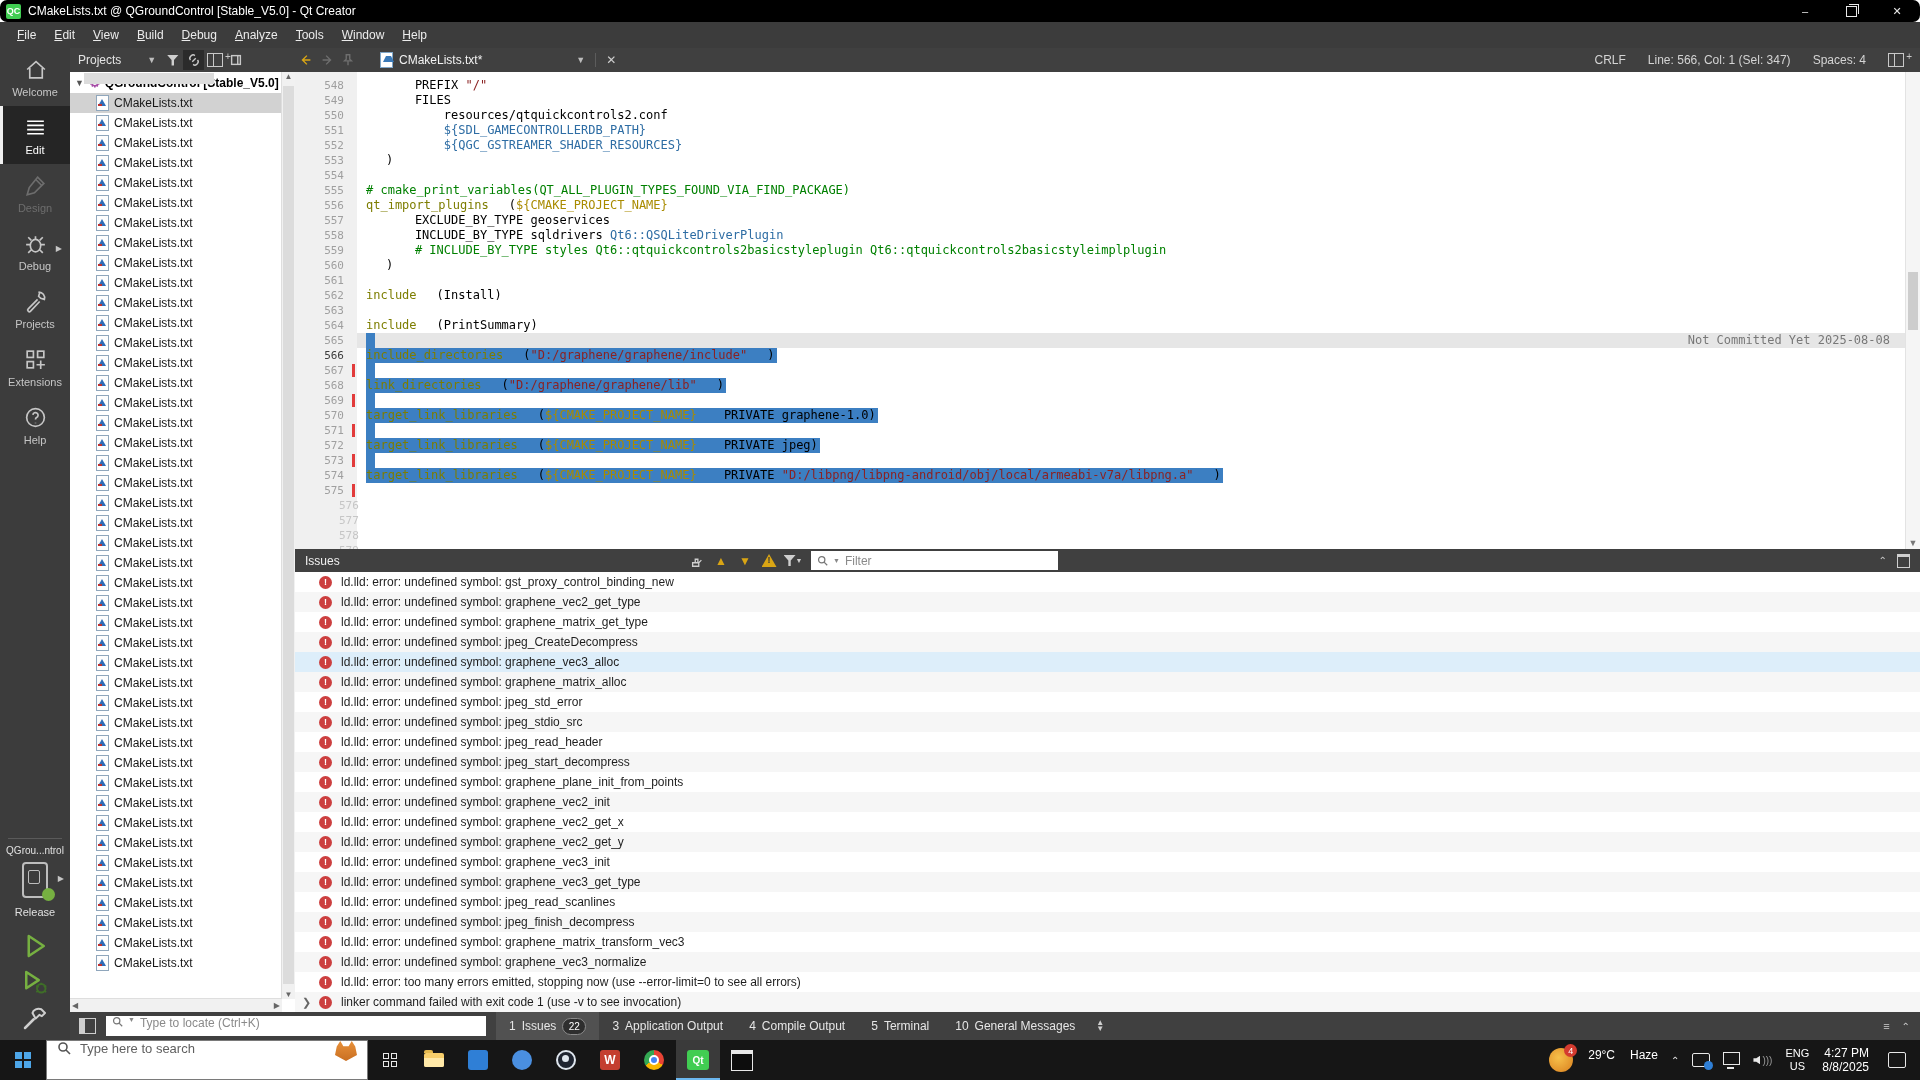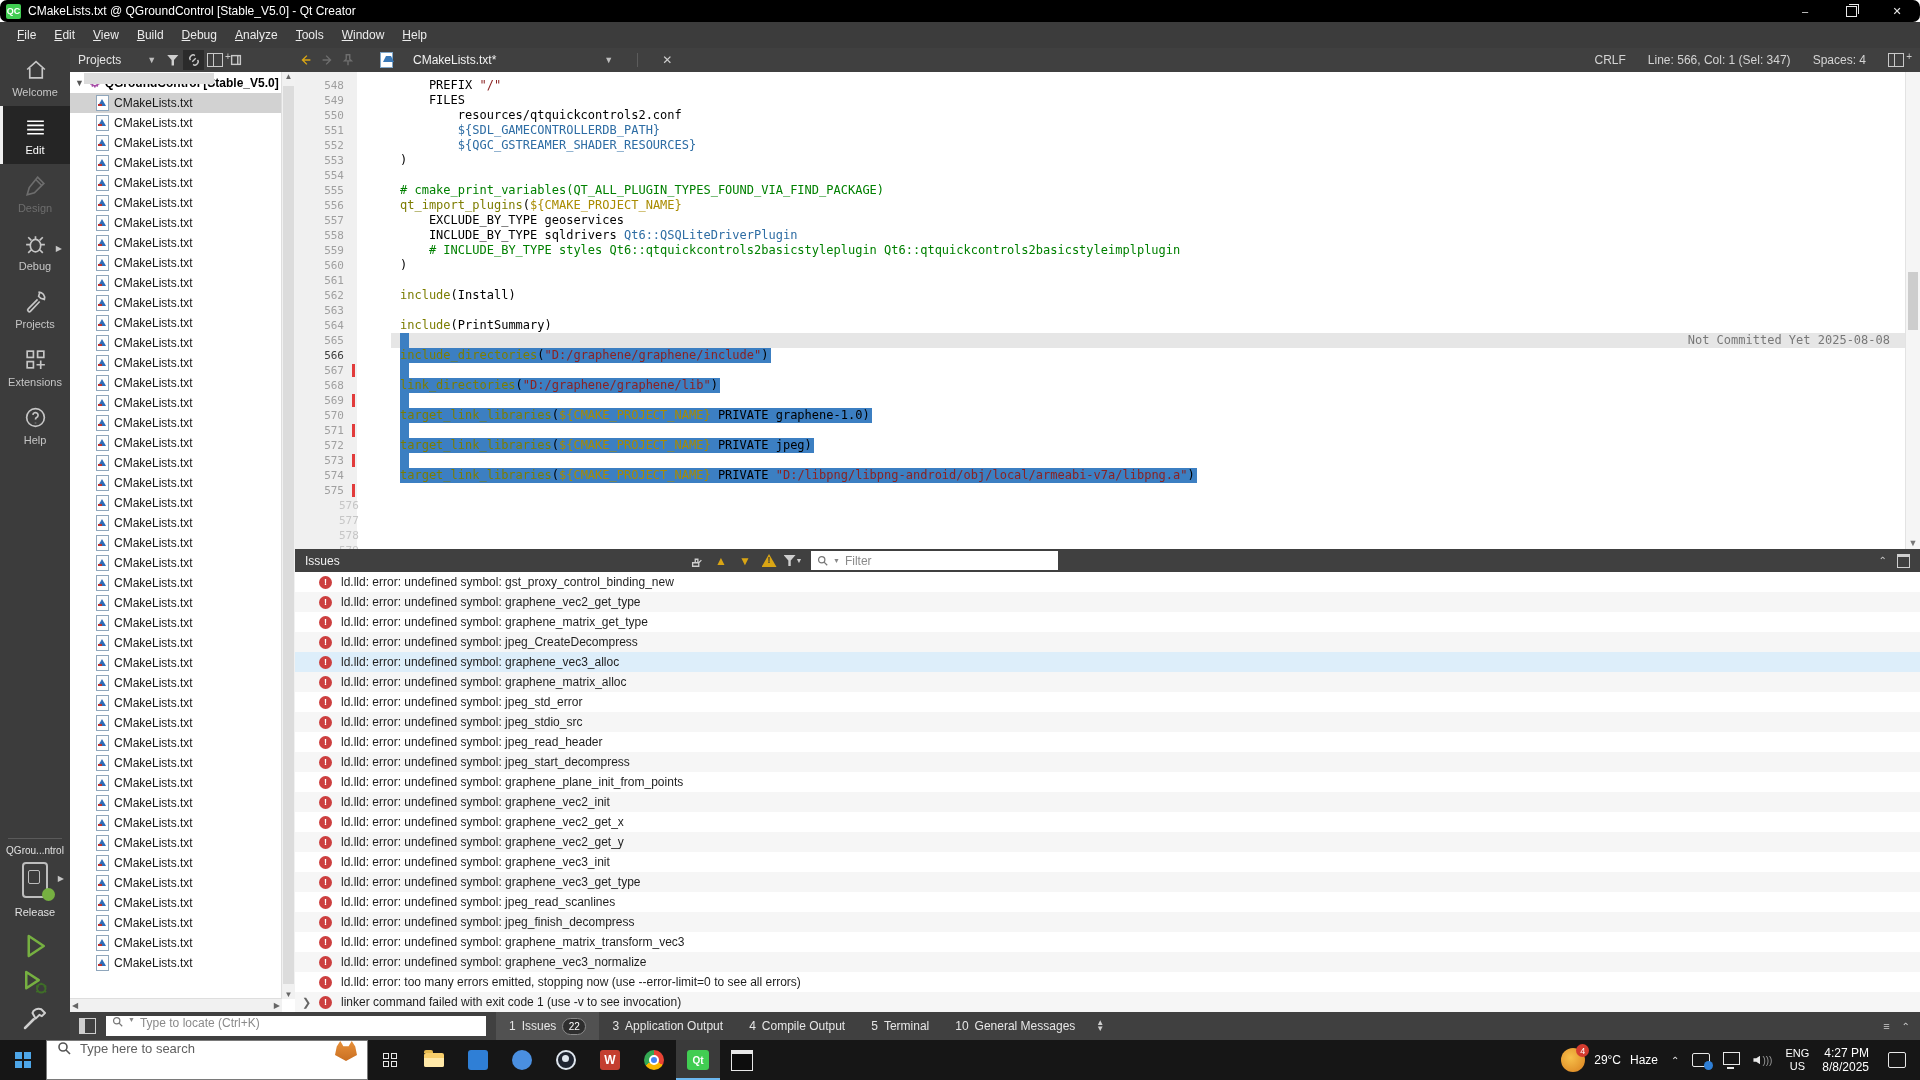--- a/index.html
+++ b/index.html
@@ -21,21 +21,21 @@
   .menu-item u{text-decoration:underline;}
   
   #toolbar{position:absolute;top:48px;left:70px;right:0;height:24px;background:#404040;
            display:flex;align-items:center;color:#d8d8d8;font-size:12px;}
   .tb-projects{width:225px;display:flex;align-items:center;height:24px;}
   .combo{display:flex;align-items:center;gap:26px;padding:0 6px 0 8px;height:24px;color:#e4e4e4;}
   .chev{font-size:9px;color:#bdbdbd;}
   .tb-ic{width:21px;height:20px;display:flex;align-items:center;justify-content:center;}
   .tb-ic svg{width:14px;height:14px;stroke:#c9c9c9;fill:none;stroke-width:1.6;}
   .tb-ic.dark{background:#2b2b2b;}
-  .tab{display:flex;align-items:center;gap:20px;margin-left:18px;height:24px;padding:0 4px;}
+  .tab{display:flex;align-items:center;gap:6px;margin-left:18px;height:24px;padding:0 4px;}
   .file-ic{width:11px;height:14px;background:#fff;border:1px solid #7fa6c9;position:relative;}
   .file-ic::after{content:"";position:absolute;left:2px;top:3px;width:5px;height:0;border-left:3px solid transparent;border-right:3px solid transparent;border-bottom:6px solid #3a79b8;}
   .tab-title{color:#f2f2f2;}
   .v-sep{width:1px;height:14px;background:#5c5c5c;margin:0 4px;}
   .tb-right{margin-left:auto;display:flex;align-items:center;gap:22px;padding-right:6px;color:#d4d4d4;}
   .split-ic{width:14px;height:12px;border:1px solid #c9c9c9;position:relative;}
   .split-ic::before{content:"";position:absolute;left:5px;top:0;bottom:0;width:1px;background:#c9c9c9;}
   .split-ic::after{content:"+";position:absolute;right:-9px;top:-3px;color:#c9c9c9;font-size:10px;}
   
   #sidebar{position:absolute;top:48px;left:0;width:70px;bottom:40px;background:#3c3c3c;
@@ -67,35 +67,35 @@
   .cmake-ic{width:11px;height:14px;background:#fdfdfd;border:1px solid #8fa6bc;position:relative;flex:none;}
   .cmake-ic::after{content:"";position:absolute;left:1px;top:3px;border-left:4px solid transparent;border-right:4px solid transparent;border-bottom:7px solid #2e6cb8;}
   .cmake-ic::before{content:"";position:absolute;left:1px;top:8px;width:4px;height:2px;background:#c03030;z-index:2;}
   .p-vscroll{position:absolute;top:0;right:0;bottom:13px;width:13px;background:#f1f1f1;border-left:1px solid #dedede;
              display:flex;flex-direction:column;justify-content:space-between;align-items:center;color:#666;font-size:8px;}
   .p-vthumb{position:absolute;top:14px;right:1px;width:11px;bottom:28px;background:#dcdcdc;}
   .p-hscroll{position:absolute;left:0;right:13px;bottom:0;height:13px;background:#f1f1f1;border-top:1px solid #dedede;
              display:flex;align-items:center;justify-content:space-between;color:#666;font-size:8px;padding:0 2px;}
   .p-hthumb{position:absolute;left:14px;top:1px;height:11px;width:130px;background:#dcdcdc;}
   
-  #editor{position:absolute;top:72px;left:295px;right:0;bottom:531px;background:#fff;overflow:hidden;display:flex;gap:34px;}
+  #editor{position:absolute;top:72px;left:295px;right:0;bottom:531px;background:#fff;overflow:hidden;display:flex;}
   #gutter{width:62px;background:#f0f0f0;padding-top:6px;flex:none;}
   .gut-row{height:15px;line-height:15px;text-align:right;padding-right:13px;color:#9f9f9f;
            font-family:"DejaVu Sans Mono",monospace;font-size:11px;position:relative;}
   .gut-row.cur{color:#3c3c3c;}
   .gut-row.post{color:#c6c6c6;padding-left:44px;}
   .gut-row.chg::after{content:"";position:absolute;right:2px;top:1px;bottom:1px;width:3px;background:#e23b3b;}
   #code-lines{flex:1;padding-top:6px;position:relative;font-family:"DejaVu Sans Mono",monospace;font-size:12px;}
   .code-row{height:15px;line-height:15px;white-space:pre;position:relative;padding-left:9px;color:#000;}
   .code-row.current{background:#e6e6e6;}
   .segwrap{display:inline-block;height:15px;vertical-align:top;white-space:pre;}
   .segwrap.sel{background:#3c7fc2;padding-right:2px;}
   .segwrap.sliver{width:7px;}
   .annotation{position:absolute;right:30px;top:0;color:#787878;font-size:12px;}
-  .sg-p{color:#000;} .sg-cmd{color:#7d7d00;} .sg-var{color:#2e6da4;}
+  .sg-p{color:#000;margin-left:20px;} .sg-cmd{color:#7d7d00;} .sg-var{color:#2e6da4;}
   .sg-vn{color:#a98b00;} .sg-c{color:#008000;} .sg-s{color:#8b2222;}
   .e-scroll{position:absolute;top:72px;right:0;width:14px;bottom:531px;background:#f5f5f5;border-left:1px solid #e3e3e3;}
   .e-thumb{position:absolute;left:2px;right:2px;top:200px;height:58px;background:#cdcdcd;}
   .e-down{position:absolute;bottom:1px;left:0;right:0;text-align:center;color:#777;font-size:9px;}
   
   #issues{position:absolute;left:295px;right:0;top:549px;bottom:68px;display:flex;flex-direction:column;background:#fff;}
   .issues-header{height:23px;background:#404040;display:flex;align-items:center;color:#f0f0f0;font-size:12px;flex:none;}
   .issues-title{padding-left:10px;width:380px;}
   .ih-ic{width:24px;height:23px;display:flex;align-items:center;justify-content:center;color:#d9a514;font-size:12px;}
   .ih-ic svg{width:14px;height:14px;stroke:#cfcfcf;fill:none;stroke-width:1.5;}
@@ -145,21 +145,21 @@
   .sq-blue{width:20px;height:20px;background:#2f7fd6;border-radius:3px;}
   .circ-blue{width:20px;height:20px;background:#4a8fe0;border-radius:50%;display:flex;align-items:center;justify-content:center;font-size:11px;color:#fff;}
   .obs-ic{width:20px;height:20px;border-radius:50%;background:#1e2430;border:2px solid #dfe6ee;box-sizing:border-box;position:relative;}
   .obs-ic::after{content:"";position:absolute;left:4px;top:3px;width:7px;height:7px;border-radius:50%;background:#dfe6ee;}
   .word-ic{width:20px;height:20px;background:#c43e2f;border-radius:3px;color:#fff;font-weight:bold;font-size:12px;display:flex;align-items:center;justify-content:center;}
   .chrome-ic{width:20px;height:20px;border-radius:50%;background:conic-gradient(#e84335 0 33%,#f7b500 33% 66%,#34a853 66% 100%);position:relative;}
   .chrome-ic::after{content:"";position:absolute;left:5px;top:5px;width:10px;height:10px;border-radius:50%;background:#4285f4;border:2px solid #fff;box-sizing:border-box;}
   .qt-ic{width:22px;height:20px;background:#41cd52;border-radius:3px;color:#fff;font-weight:bold;font-size:10px;display:flex;align-items:center;justify-content:center;}
   .winapp-ic{width:20px;height:16px;border:1px solid #e8e8e8;background:#0d0d0d;border-top:4px solid #e8e8e8;}
   .tray{margin-left:auto;display:flex;align-items:center;gap:13px;padding-right:14px;font-size:12px;}
-  .weather{display:flex;align-items:center;gap:9px;}
+  .weather{display:flex;align-items:flex-start;gap:15px;}
   .sun{width:24px;height:24px;border-radius:50%;background:radial-gradient(circle at 40% 40%,#f7c04a,#d97f1e);position:relative;}
   .sun::after{content:attr(data-badge);position:absolute;right:-4px;top:-4px;background:#d43b2f;color:#fff;border-radius:50%;
               width:13px;height:13px;font-size:9px;display:flex;align-items:center;justify-content:center;}
   .tray-ic{color:#e8e8e8;font-size:12px;position:relative;}
   .cast-ic{width:16px;height:12px;border:1px solid #e8e8e8;border-radius:2px;position:relative;}
   .cast-ic::after{content:"";position:absolute;right:-4px;bottom:-4px;width:9px;height:9px;border-radius:50%;background:#2f7fd6;}
   .net-ic{width:15px;height:11px;border:1px solid #e8e8e8;position:relative;margin-bottom:3px;}
   .net-ic::after{content:"";position:absolute;left:3px;bottom:-4px;width:7px;height:1px;background:#e8e8e8;box-shadow:0 1px 0 0 #e8e8e8;}
   .spk{width:7px;height:9px;background:#e8e8e8;clip-path:polygon(0 30%,40% 30%,100% 0,100% 100%,40% 70%,0 70%);}
   .spk-wrap{display:flex;align-items:center;gap:2px;}

